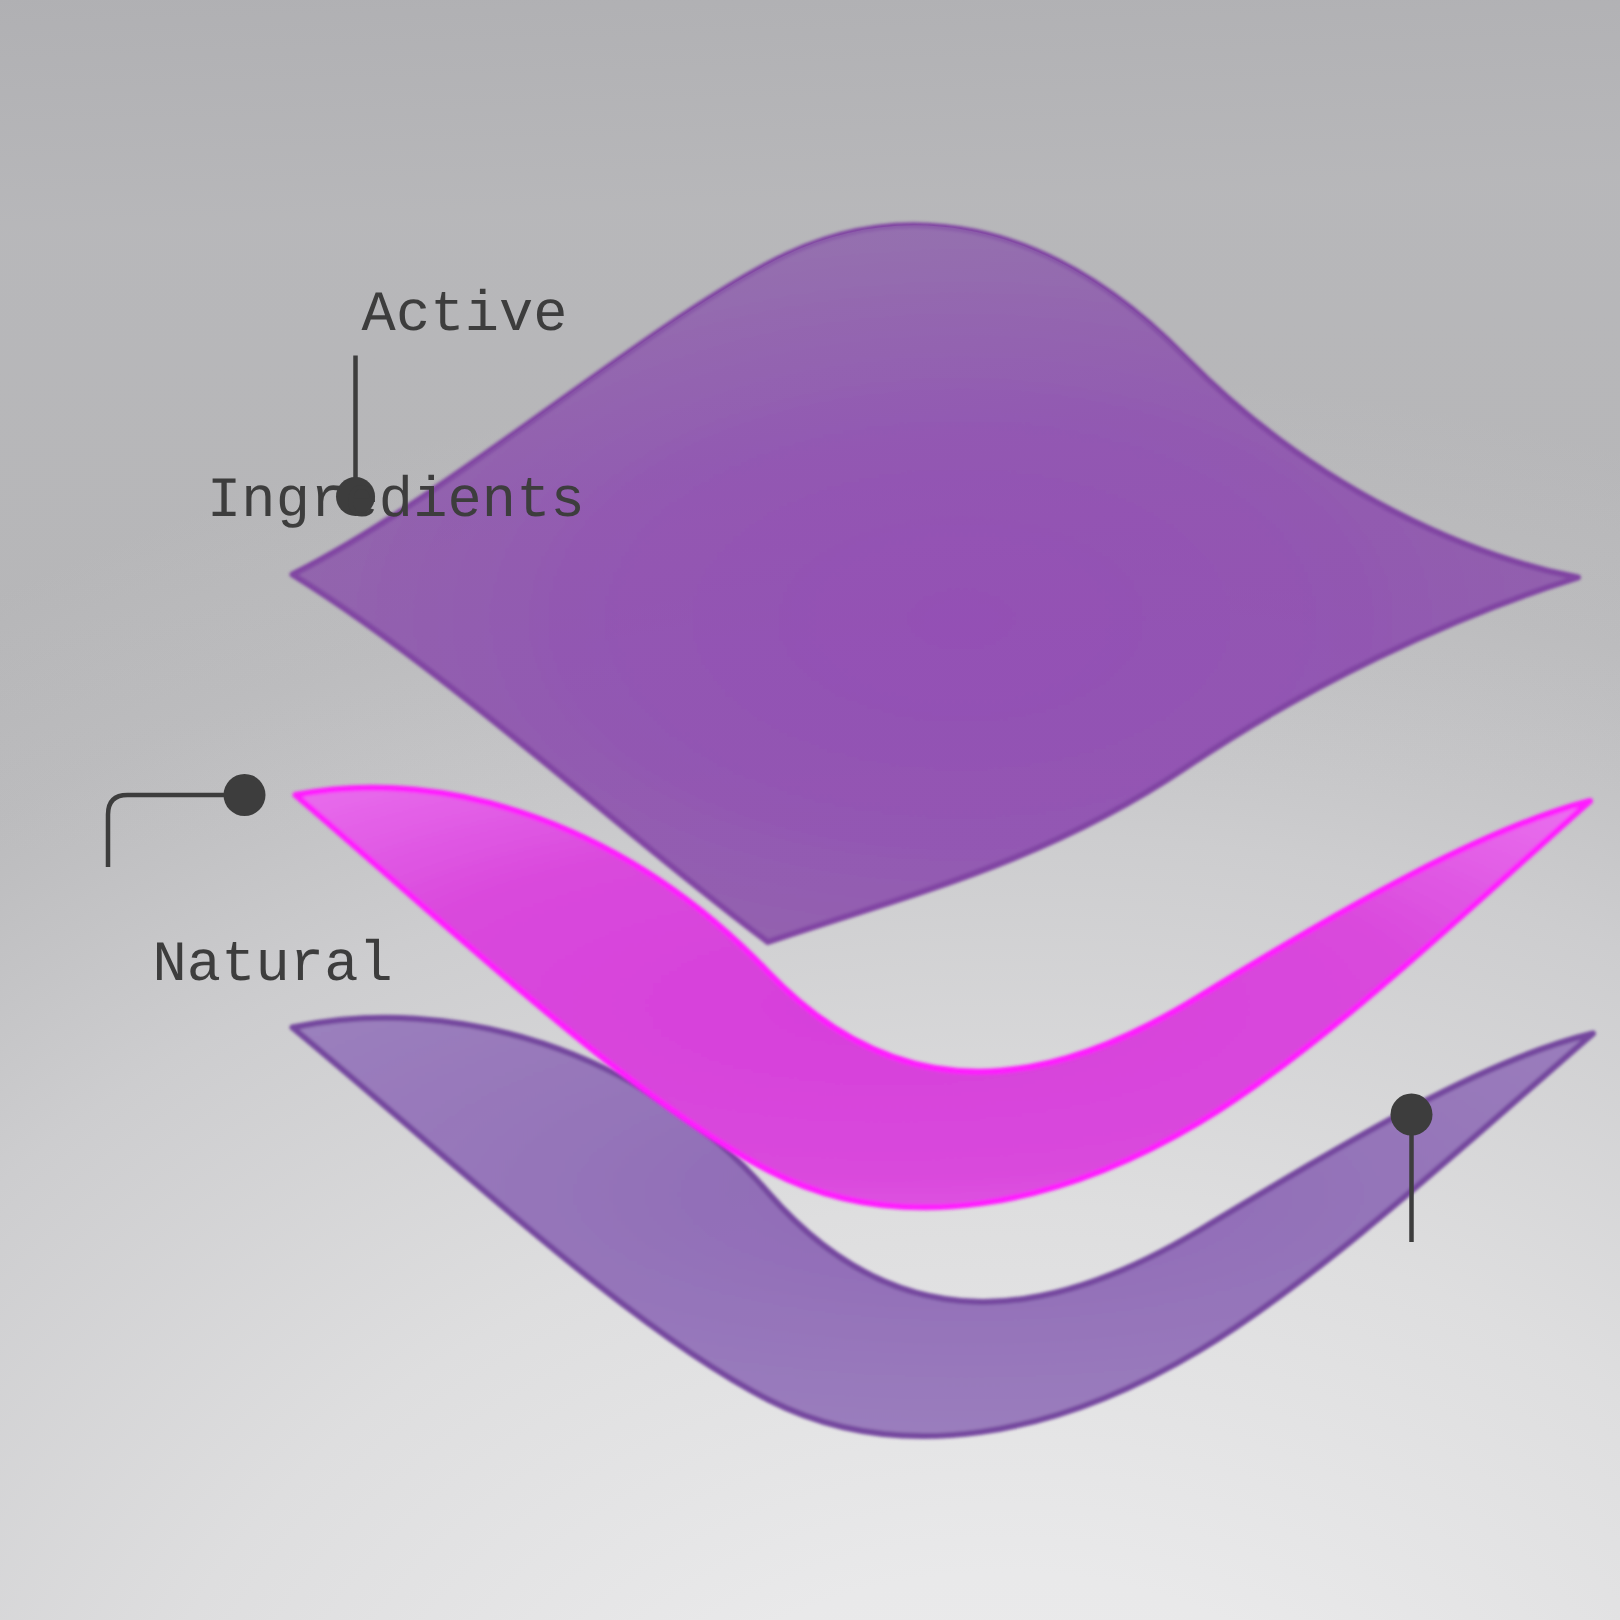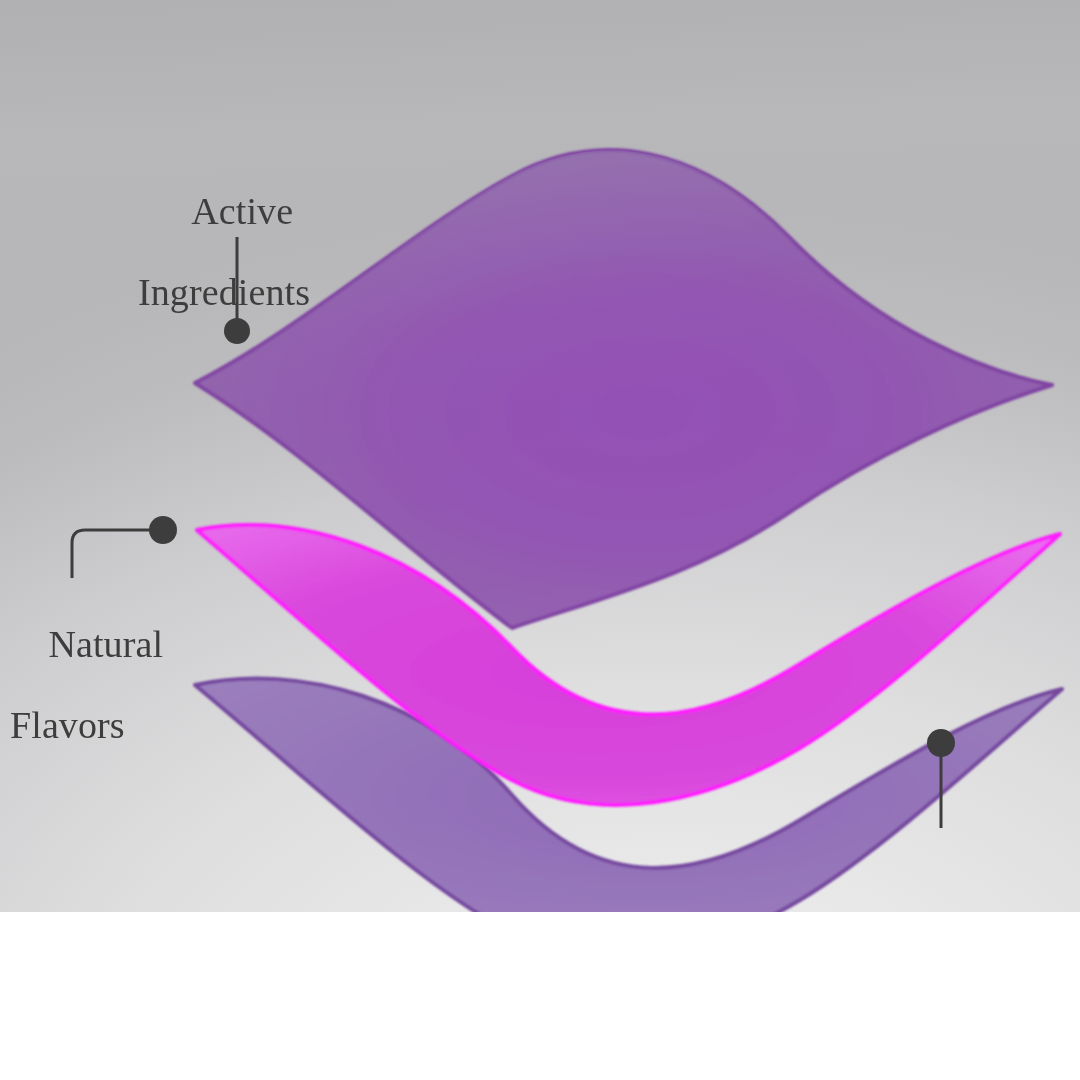--- a/index.html
+++ b/index.html
@@ -4,23 +4,23 @@
 <title>Layered Oral Film Diagram</title>
 <style>
   html, body {
     margin: 0;
     padding: 0;
     background: #ffffff;
   }
   #stage {
     position: relative;
     width: 1080px;
-    height: 912px;
+    height: 1080px;
     overflow: hidden;
-    font-family: Liberation Serif, serif;
+    font-family: Liberation Mono, monospace;
     background: #f0abfc;
   }
   #bg-gradient {
     position: absolute;
     inset: 0;
     background:
       radial-gradient(120% 95% at 62% 118%, #ececec 0%, #e9e9ea 22%, #dededf 46%, #cdcdcf 70%, #bbbbbd 88%, #b4b4b6 100%);
   }
   #bg-gradient-2 {
     position: absolute;
@@ -36,21 +36,21 @@
     color: #3d3d3d;
     font-size: 38px;
     line-height: 1.07;
     letter-spacing: 0.1px;
     font-weight: 400;
     white-space: pre;
   }
   .label-active    { left: 138px; top: 150px;  text-align: left; }
   .label-natural   { left: 10px;  top: 583px;  text-align: left; }
   .label-vegan     { left: 829px; top: 836px;  text-align: left; }
-  .label .l2 { display:block; }
+  .label .l2 { display:block;margin-top:43px; }
 </style>
 </head>
 <body>
 
 <div id="stage">
 
   <div id="bg-gradient"></div>
   <div id="bg-gradient-2"></div>
 
   <svg id="art" viewBox="0 0 1080 1080" width="1080" height="1080" xmlns="http://www.w3.org/2000/svg">
@@ -140,17 +140,16 @@
     </g>
   </svg>
 
   <div class="label label-active" style="text-align: center;">
     <span class="l1">Active</span>
     <span class="l2">Ingredients</span>
   </div>
 
   <div class="label label-natural" style="text-align: left;">
     <span class="l1">Natural</span>
-    <span class="l2">Flavors</span>
   </div>
 
 
 </div>
 
 </body></html>

